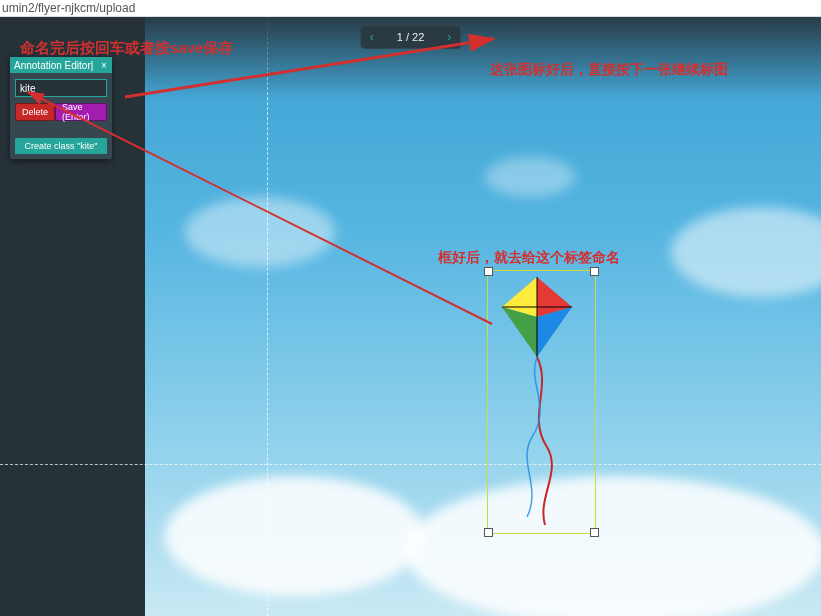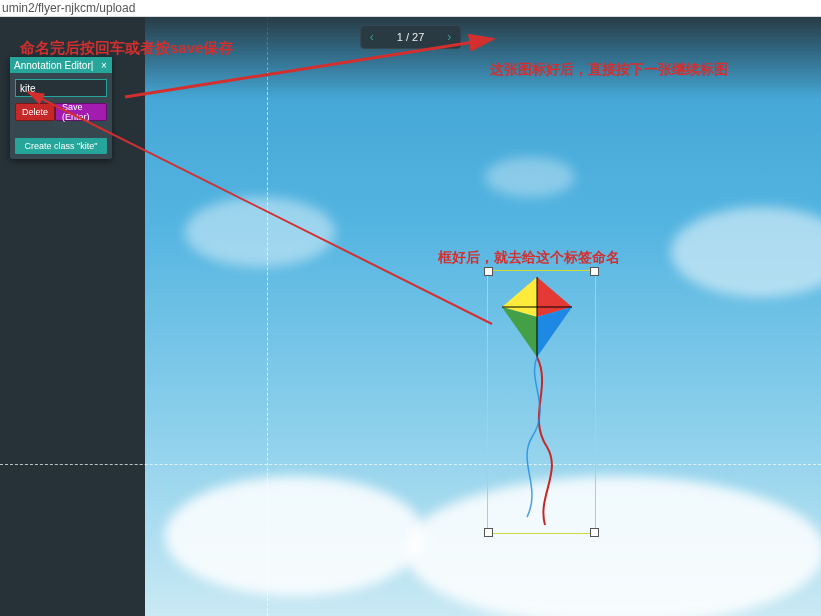--- a/index.html
+++ b/index.html
@@ -91,21 +91,21 @@
   <div class="selbox" id="selbox" style="left: 487px; top: 253px; width: 107px; height: 262px;">
     <div class="handle tl"></div>
     <div class="handle tr"></div>
     <div class="handle bl"></div>
     <div class="handle br"></div>
   </div>
 
   <div class="nav"></div>
   <div class="pager">
     <div class="arrow">‹</div>
-    <div class="count">1 / 27</div>
+    <div class="count">1 / 22</div>
     <div class="arrow">›</div>
   </div>
 
   <div class="panel">
     <div class="titlebar">
       <span>Annotation Editor</span>
       <span class="tbtn min">|</span>
       <span class="tbtn close">×</span>
     </div>
     <div class="body">

